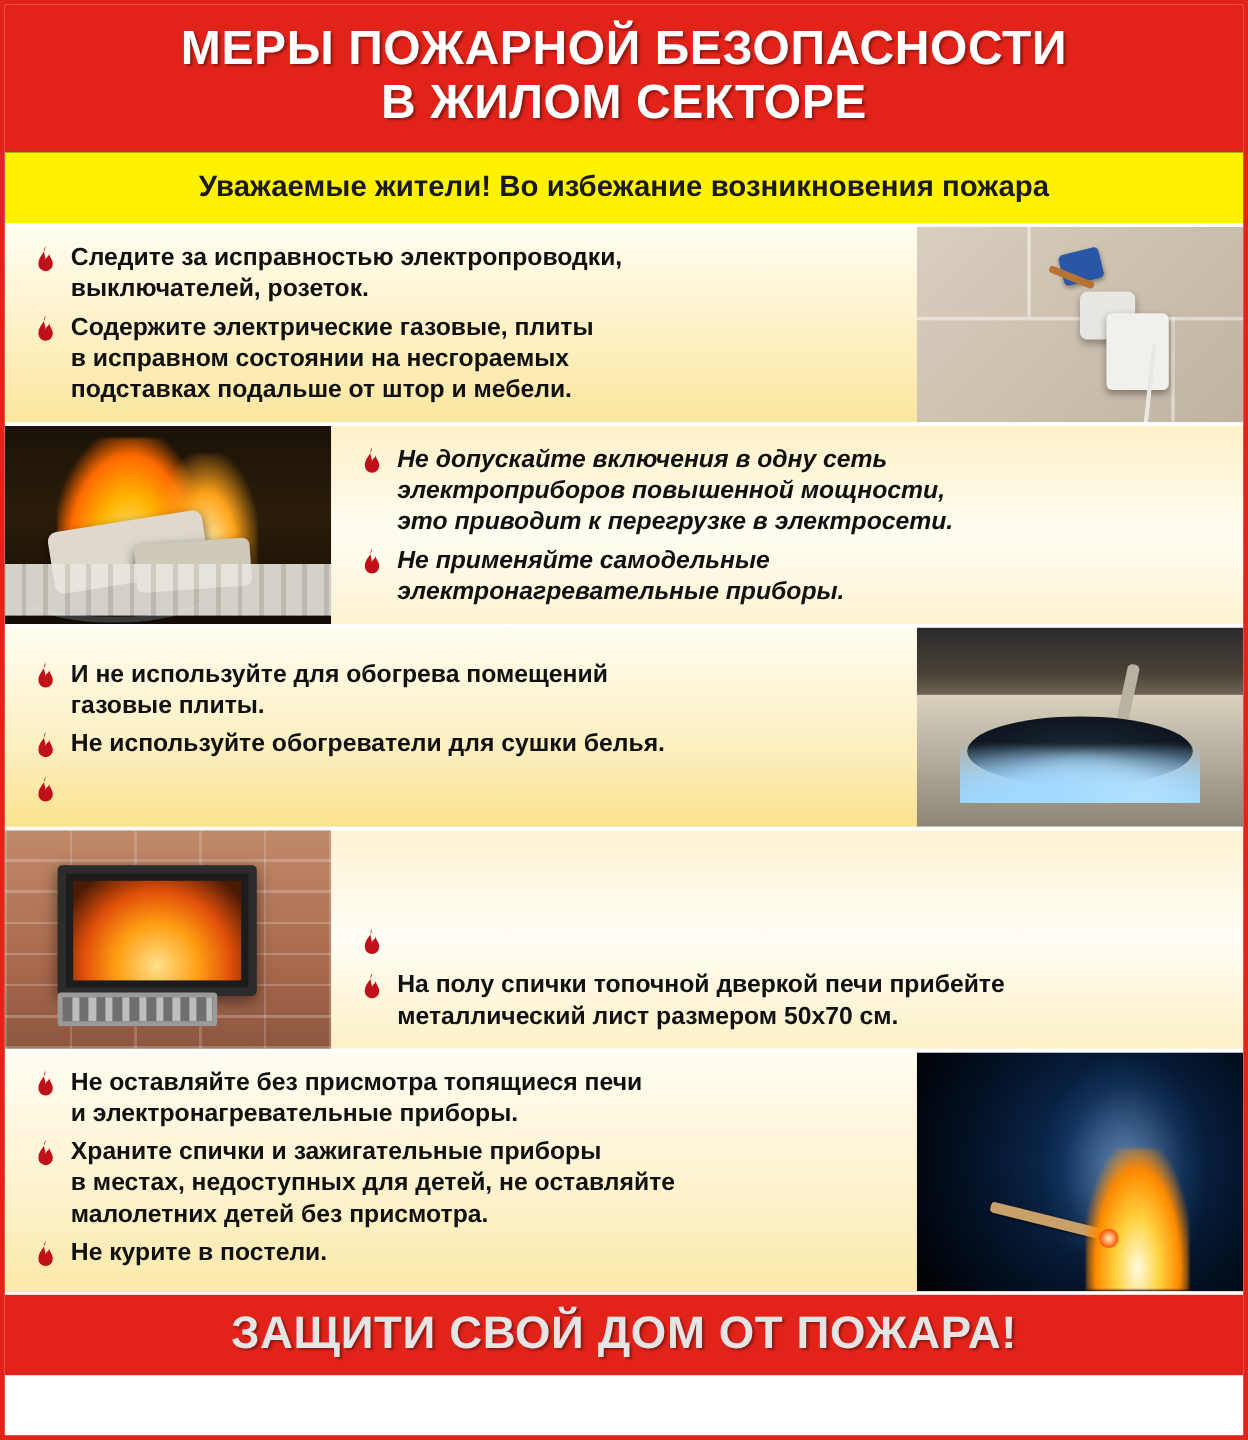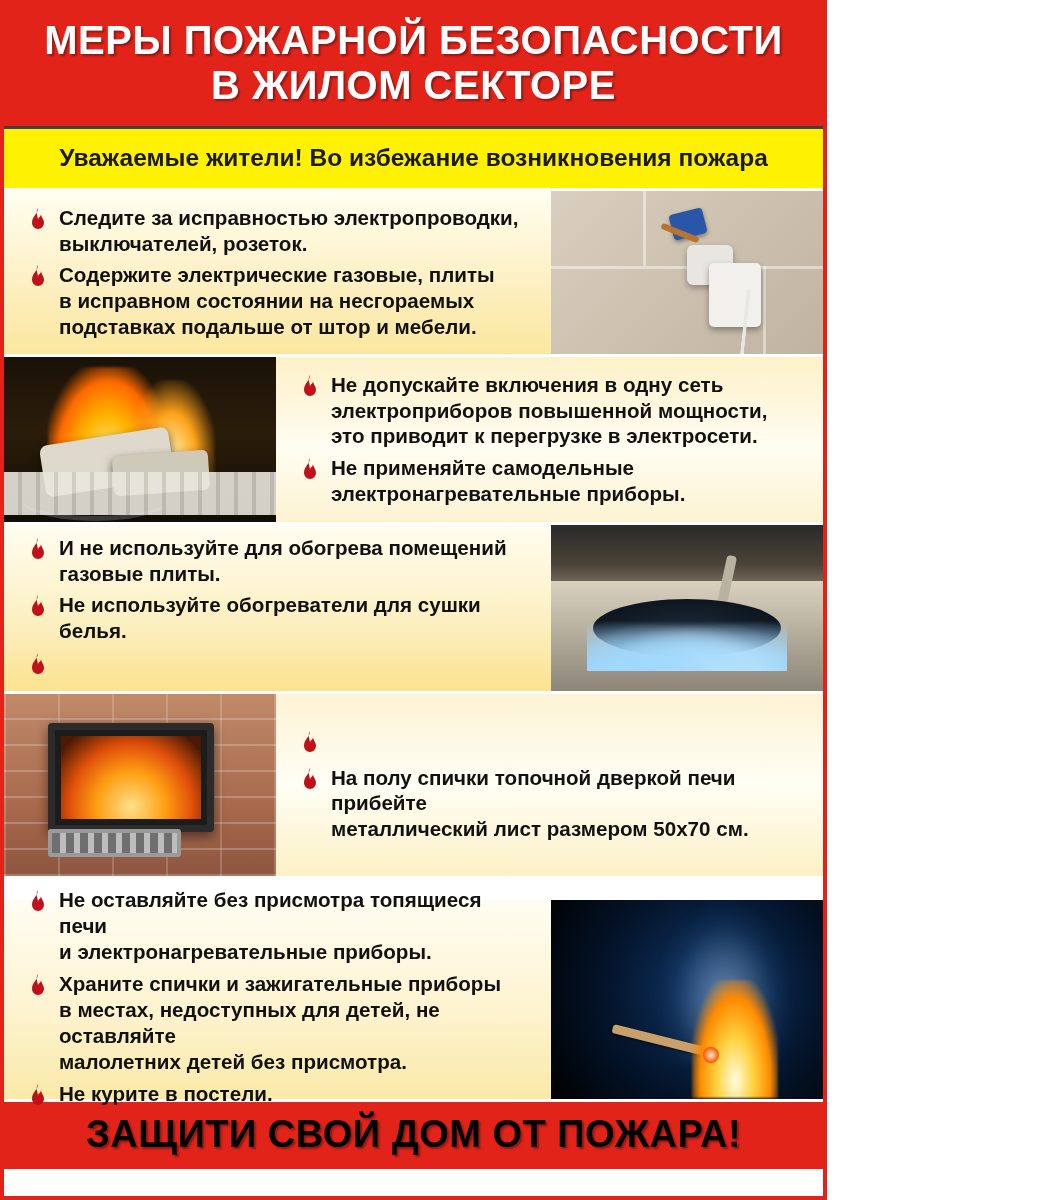--- a/index.html
+++ b/index.html
@@ -4,21 +4,21 @@
 <style>
   html, body {
     margin: 0;
     padding: 0;
     background: #ffffff;
   }
   body {
     font-family: "Liberation Sans", sans-serif;
   }
   .poster {
-    width: 827px;
+    width: 1040px;
     height: 1200px;
     position: relative;
     background: #ffffff;
     box-sizing: border-box;
     border: 4px solid #e2231a;
     overflow: hidden;
   }
   
   .header {
     background: #e2231a;
@@ -33,21 +33,21 @@
     line-height: 1.12;
     text-transform: uppercase;
     text-shadow: 2px 2px 2px rgba(0,0,0,0.35);
   }
   
   .subtitle {
     background: #fff200;
     color: #1a1a1a;
     text-align: center;
     padding: 13px 40px 15px 40px;
-    border-top: 3px solid #404040;
+    border-top: 1px solid #404040;
   }
   .subtitle .sline {
     font-size: 24.5px;
     font-weight: bold;
     line-height: 1.28;
   }
   
   .section {
     position: relative;
     display: flex;
@@ -59,21 +59,21 @@
   .sec-b { background: linear-gradient(180deg,#fdf1c8 0%, #fffdf2 55%, #fdf3d2 100%); }
   .sec-c { background: linear-gradient(180deg,#fffdf0 0%, #fcefc0 60%, #fae28f 100%); }
   .sec-d { background: linear-gradient(180deg,#fdf3d4 0%, #fffef5 50%, #fcf0c6 100%); }
   .sec-e { background: linear-gradient(180deg,#fffdf2 0%, #fdf2cc 60%, #fae9a8 100%); }
 
   .text-col {
     flex: 1 1 auto;
     padding: 14px 18px 14px 22px;
     display: flex;
     flex-direction: column;
-    justify-content: center;
+    justify-content: flex-end;
     border-radius: 27px;
   }
   .img-col {
     flex: 0 0 auto;
     width: 272px;
     position: relative;
     overflow: hidden;
   }
   .bullet-row {
     display: flex;
@@ -91,21 +91,21 @@
   .btext {
     font-size: 20.6px;
     font-weight: bold;
     color: #111111;
     line-height: 1.26;
     white-space: pre-line;
   }
   
   .footer {
     background: #e2231a;
-    color: #000000;
+    color: #e5e5e5;
     text-align: center;
     padding: 11px 10px 13px 10px;
     border-top: 3px solid #ffffff;
   }
   .footer .fline {
     font-size: 38px;
     font-weight: bold;
     letter-spacing: 0.5px;
     text-shadow: 2px 2px 2px rgba(0,0,0,0.35);
   }
@@ -283,21 +283,21 @@
         <div class="tile-line" style="left:78%;top:46%;width:3px;height:54%;"></div>
         <div class="bluecap"></div>
         <div class="copper"></div>
         <div class="plug"></div>
         <div class="wallplate"></div>
         <div class="wire"></div>
       </div>
     </div>
   </div>
 
-  <div class="section sec-b" style="height:165px;">
+  <div class="section sec-b" style="height:165px;font-style:italic;">
     <div class="img-col">
       <div class="art art-fire">
         <div class="flamebig"></div>
         <div class="flamesm"></div>
         <div class="cordblock"></div>
         <div class="cordblock2"></div>
         <div class="wirecurl"></div>
         <div class="radiator"></div>
       </div>
     </div>
@@ -384,21 +384,21 @@
           <svg width="24" height="28" viewBox="0 0 24 28">
               <path d="M12 0C12 6 6 8 6 15a6 6 0 0012 0c0-4-3-6-3-9 0 3-3 3-3 6 0-5-3-7 0-12z" fill="#c0101a"></path>
             </svg>
         </span>
         <div class="btext">На полу спички топочной дверкой печи прибейте
 металлический лист размером 50х70 см.</div>
       </div>
     </div>
   </div>
 
-  <div class="section sec-e" style="height:199px;margin-top:21px;">
+  <div class="section sec-e" style="height:199px;">
     <div class="text-col">
       <div class="bullet-row">
         <span class="flame">
           <svg width="24" height="28" viewBox="0 0 24 28">
               <path d="M12 0C12 6 6 8 6 15a6 6 0 0012 0c0-4-3-6-3-9 0 3-3 3-3 6 0-5-3-7 0-12z" fill="#c0101a"></path>
             </svg>
         </span>
         <div class="btext">Не оставляйте без присмотра топящиеся печи
 и электронагревательные приборы.</div>
       </div>

